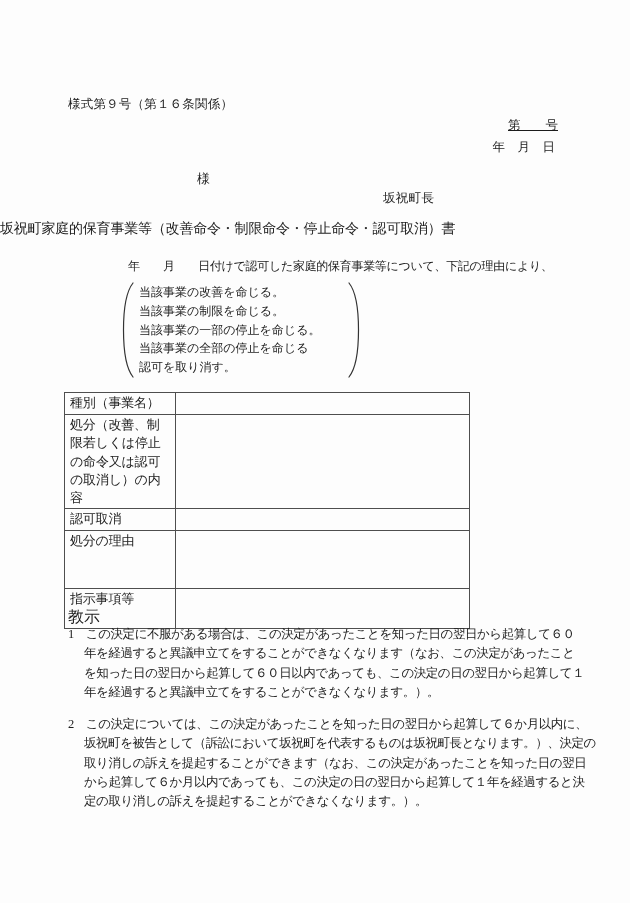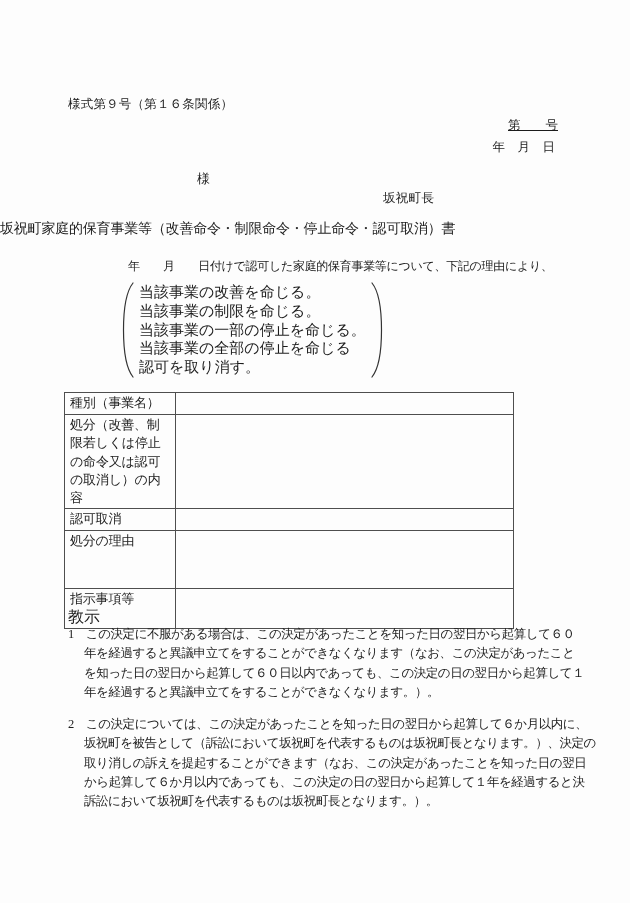--- a/index.html
+++ b/index.html
@@ -18,25 +18,25 @@
   .doc-number  { top:117px; right:72px; font-size:12.5px; white-space:nowrap;text-decoration:underline; }
   .doc-date    { top:139px; right:75px; font-size:12.5px; white-space:nowrap;margin-left:23px; }
   .addressee   { left:197px; top:170px; font-size:13px; }
   .issuer      { left:383px; top:190px; font-size:12.5px; letter-spacing:0.3px; }
   .doc-title   { left:0; right:0; top:220px; text-align:left; font-size:14px; letter-spacing:-0.2px; white-space:nowrap; }
   .intro-line  { left:128px; top:258px; font-size:12px; letter-spacing:-0.3px; white-space:nowrap; }
 
   .options { left:120px; top:281px; display:flex; align-items:center; }
   .paren svg { display:block; }
   .option-lines { margin:0 4px; min-width:204px; }
-  .option-line { font-size:15px; line-height:18.8px; white-space:nowrap; }
+  .option-line { font-size:12px; line-height:18.8px; white-space:nowrap; }
 
   table.form-table {
     position:absolute; left:64px; top:392px;
-    width:450px; border-collapse:collapse; table-layout:fixed;
+    width:406px; border-collapse:collapse; table-layout:fixed;
   }
   .form-table th, .form-table td {
     border:1px solid #4e4e4e;
     vertical-align:top; text-align:left;
     font-weight:normal;
     font-size:13px; letter-spacing:-0.2px; line-height:18.3px;
     padding:1px 5px;
     word-break:break-all;
   }
   .form-table col.label-col { width:111px; }
@@ -125,16 +125,16 @@
     <div class="para-line cont">年を経過すると異議申立てをすることができなくなります（なお、この決定があったこと</div>
     <div class="para-line cont">を知った日の翌日から起算して６０日以内であっても、この決定の日の翌日から起算して１</div>
     <div class="para-line cont">年を経過すると異議申立てをすることができなくなります。）。</div>
   </div>
 
   <div class="abs para para-2">
     <div class="para-line">2　この決定については、この決定があったことを知った日の翌日から起算して６か月以内に、</div>
     <div class="para-line cont">坂祝町を被告として（訴訟において坂祝町を代表するものは坂祝町長となります。）、決定の</div>
     <div class="para-line cont">取り消しの訴えを提起することができます（なお、この決定があったことを知った日の翌日</div>
     <div class="para-line cont">から起算して６か月以内であっても、この決定の日の翌日から起算して１年を経過すると決</div>
-    <div class="para-line cont">訴訟において坂祝町を代表するものは坂祝町長となります。）。</div>
+    <div class="para-line cont">定の取り消しの訴えを提起することができなくなります。）。</div>
   </div>
 
 </div>
 
 </body></html>

